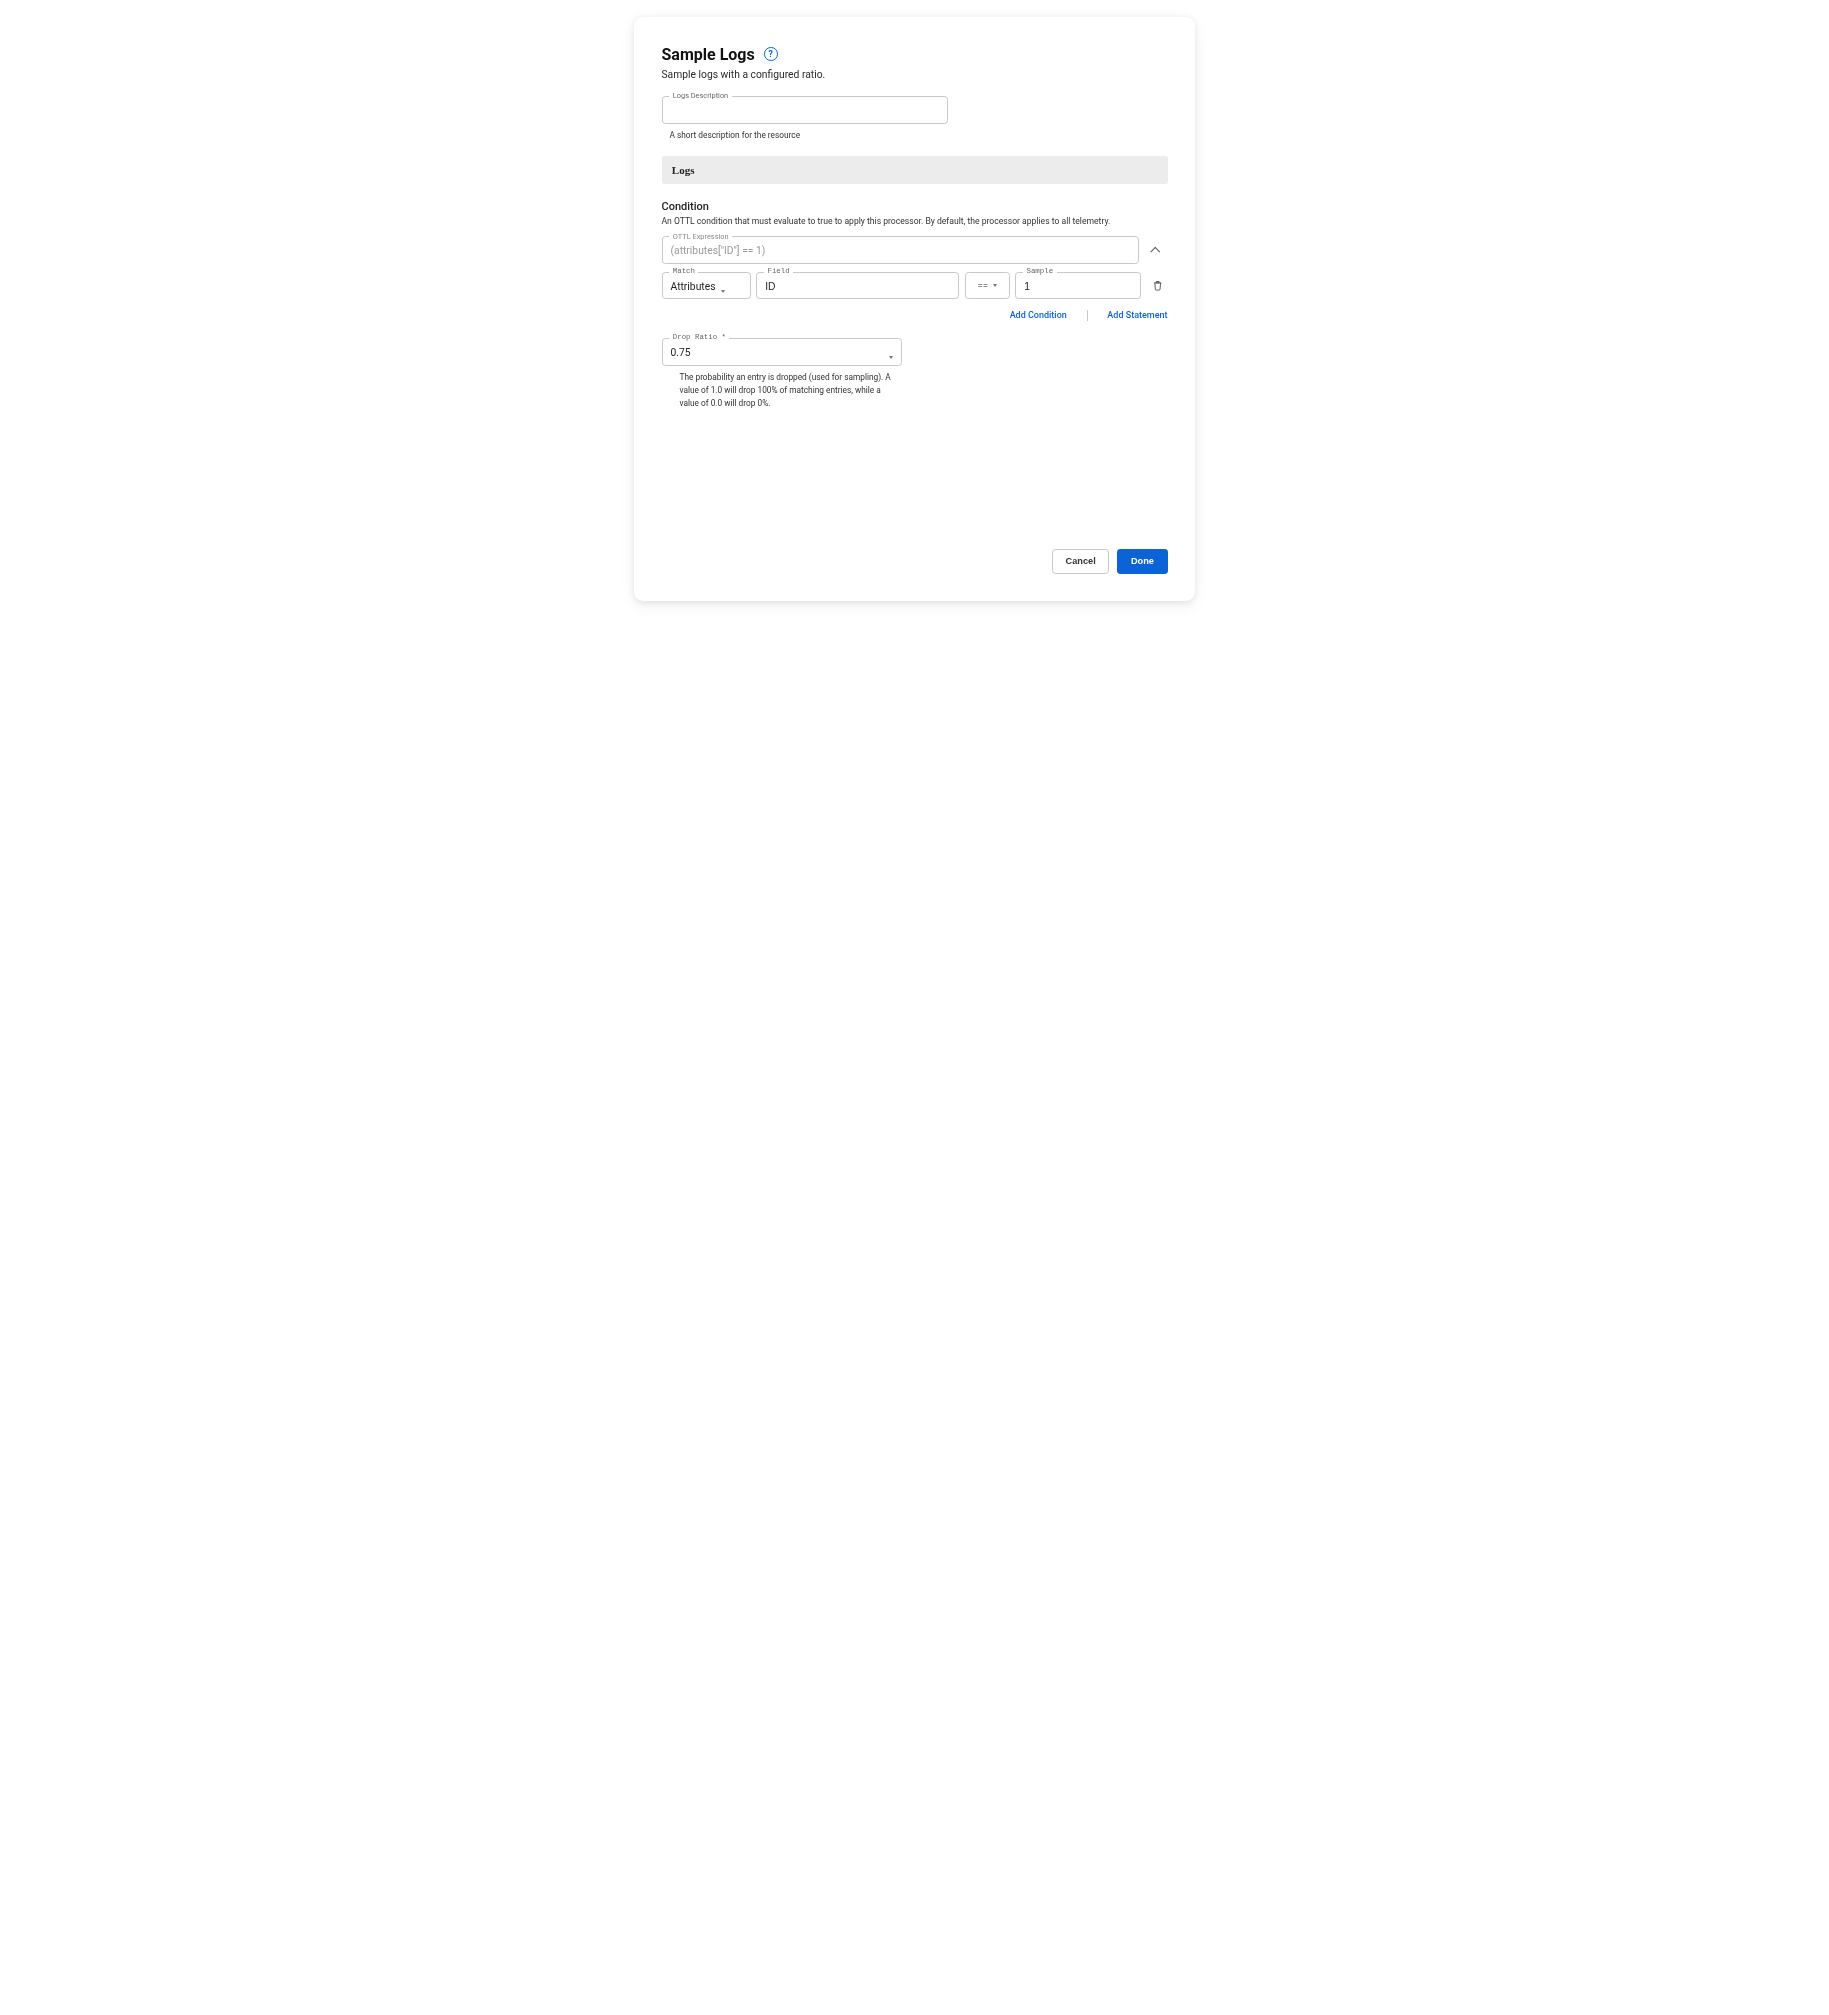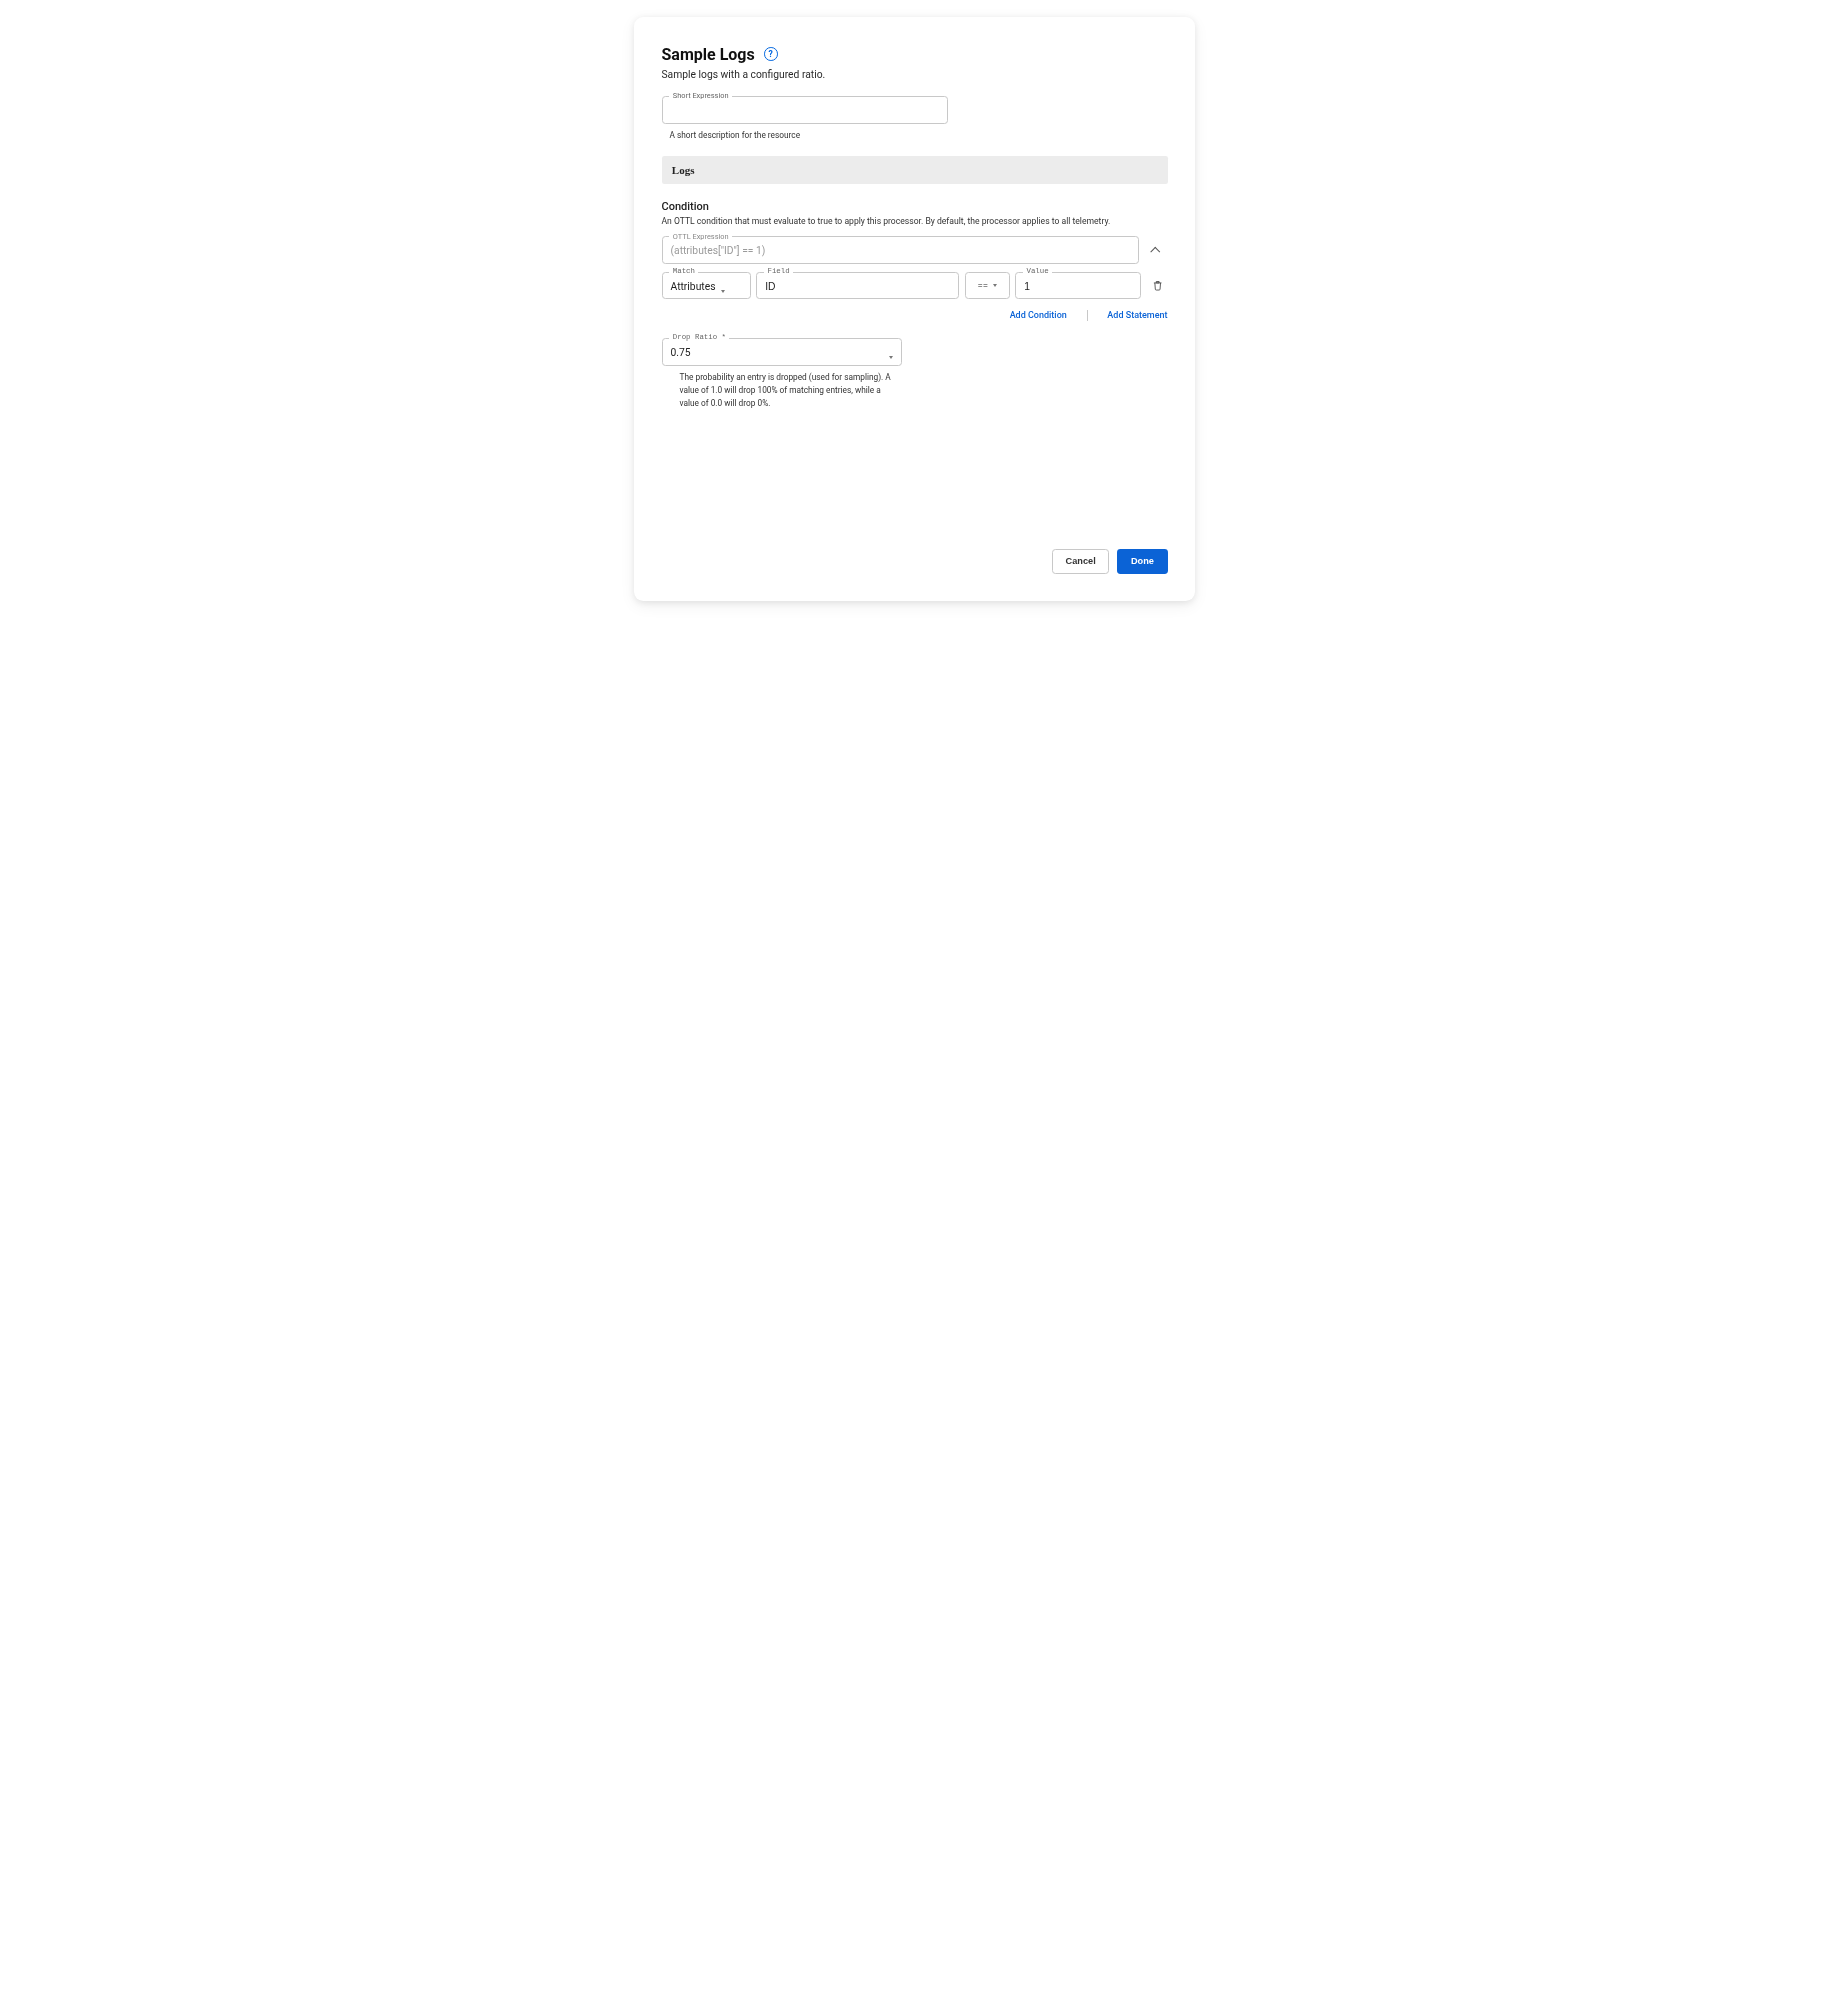--- a/index.html
+++ b/index.html
@@ -260,21 +260,21 @@
 <div class="card">
 
   <div class="header-row">
     <h1 class="page-title">Sample Logs</h1>
     <span class="help-circle">?</span>
   </div>
   <div class="subtitle">Sample logs with a configured ratio.</div>
 
   <div class="short-desc-wrap">
     <div class="fieldset">
-      <span class="legend">Short Expression</span>
+      <span class="legend">Logs Description</span>
       <input type="text" class="text-input" value="" style="">
     </div>
     <div class="helper-text">A short description for the resource</div>
   </div>
 
   <div class="section-bar">Logs</div>
 
   <div class="section-heading">Condition</div>
   <div class="section-desc">An OTTL condition that must evaluate to true to apply this processor. By default, the processor applies to all telemetry.</div>
 
@@ -300,21 +300,21 @@
       <span class="legend">Field</span>
       <div class="fs-content">
         <input class="inner" type="text" value="ID" style="">
       </div>
     </div>
     <div class="op-box">
       <span>==</span>
       <span class="caret"></span>
     </div>
     <div class="fs-wrap value-box">
-      <span class="legend">Value</span>
+      <span class="legend">Sample</span>
       <div class="fs-content">
         <input class="inner" type="text" value="1" style="">
       </div>
     </div>
     <div class="trash-btn">
       <svg class="trash-svg" viewBox="0 0 24 24" fill="none" stroke="currentColor" stroke-width="1.8">
         <path d="M4 7h16"></path>
         <path d="M9 4h6v3H9z"></path>
         <path d="M6 7l1 13a2 2 0 0 0 2 2h6a2 2 0 0 0 2-2l1-13"></path>
       </svg>

